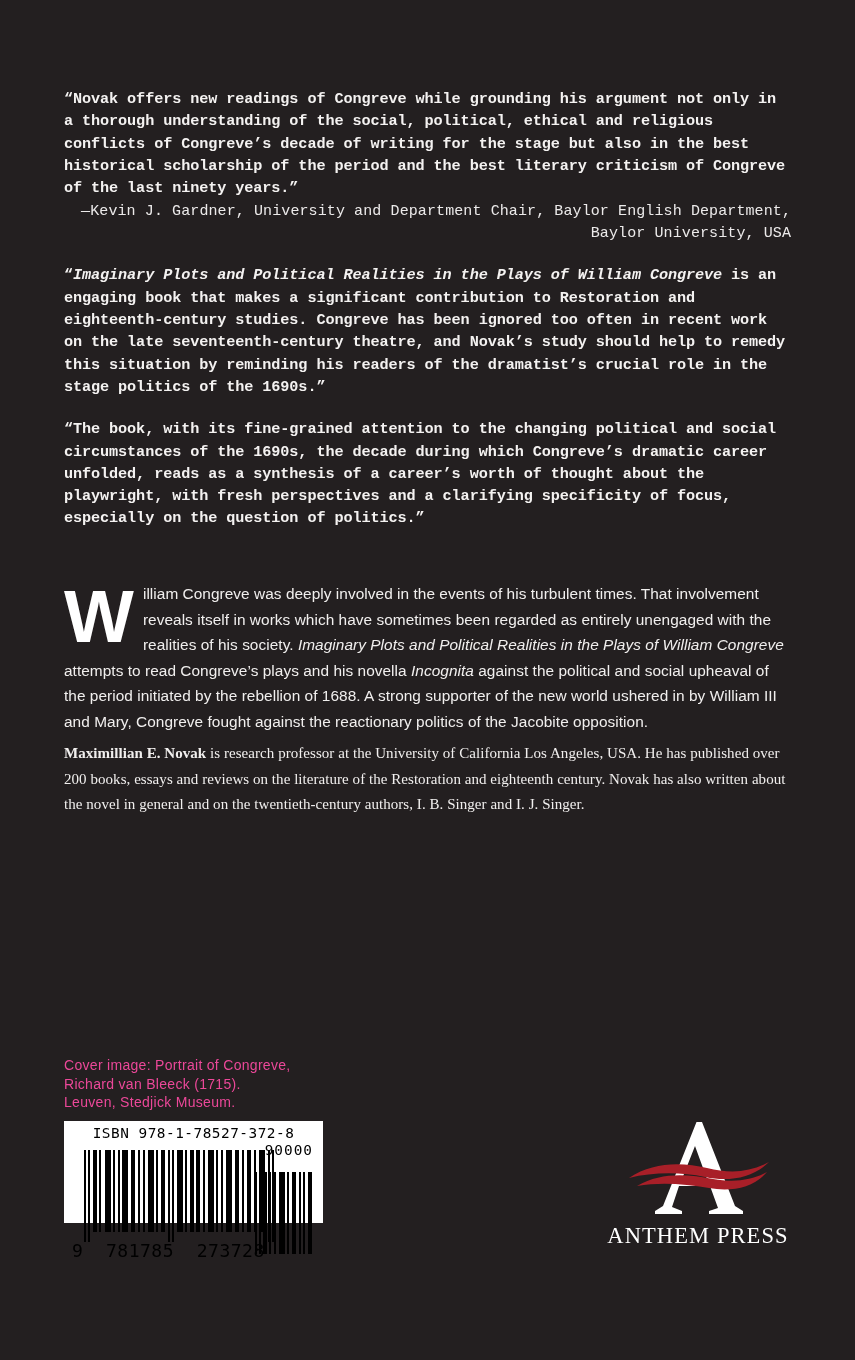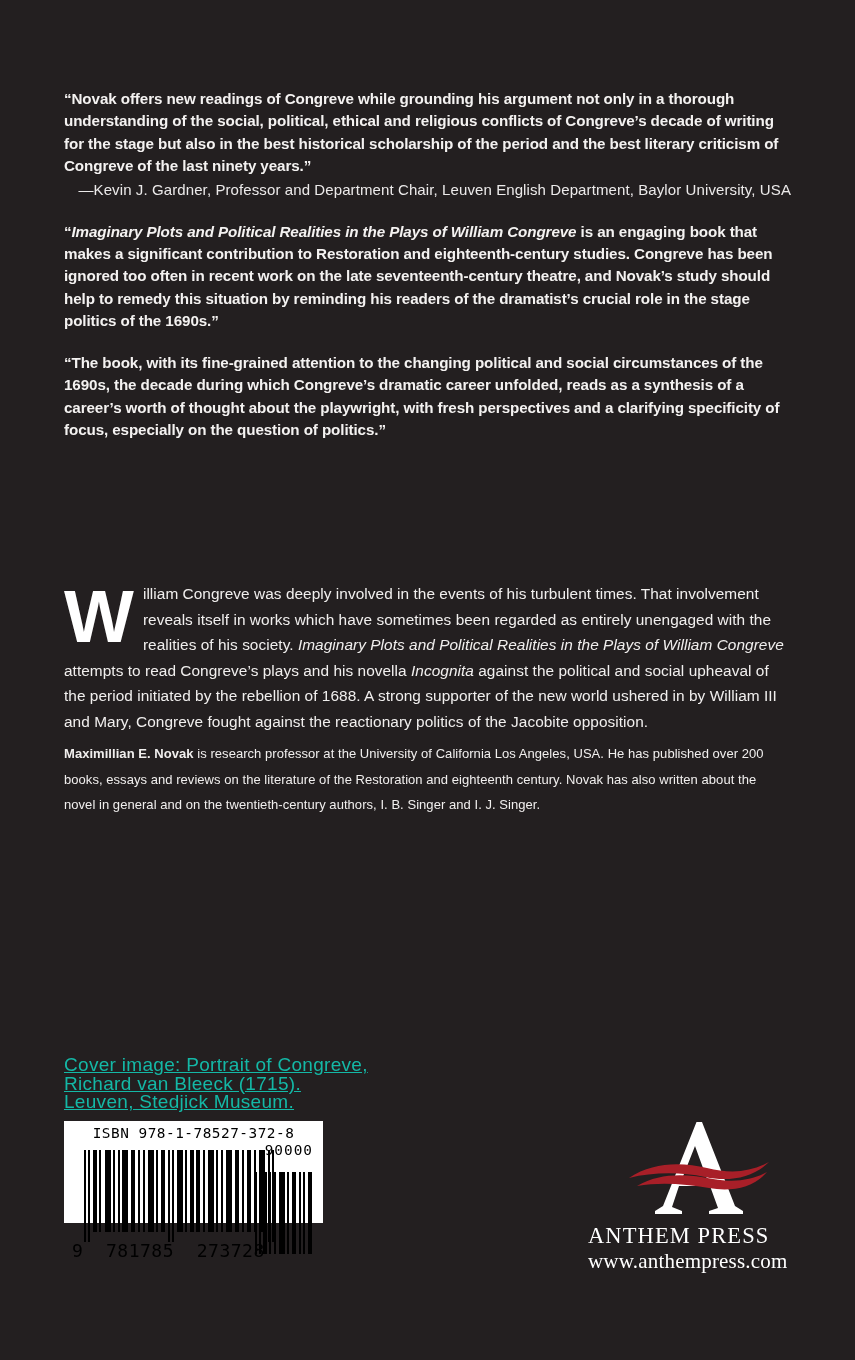--- a/index.html
+++ b/index.html
@@ -20,21 +20,21 @@
     box-sizing: border-box;
   }
 
   
   .col {
     position: absolute;
     left: 64px;
     width: 727px;
   }
 
-  .quote-block { margin-bottom: 20px; }
+  .quote-block { margin-bottom: 20px; font-family: Liberation Mono, monospace; }
 
   .quote-body {
     color: #f4f2f1;
     font-weight: bold;
     font-size: 15.2px;
     line-height: 22.3px;
     letter-spacing: -0.1px;
     text-align: left;
     margin: 0;
   }
@@ -71,38 +71,38 @@
     font-weight: bold;
     font-size: 74px;
     line-height: 58px;
     padding: 7px 9px 0 0;
     margin: 0;
   }
 
   .bio {
     color: #f1efee;
     font-weight: normal;
-    font-size: 13px;
+    font-size: 15px;
     line-height: 25.6px;
     letter-spacing: 0.05px;
     margin: 0;
+    font-family: Liberation Serif, serif;
   }
   .bio .nm { font-weight: bold; }
 
   
   .credit {
     position: absolute;
     left: 64px;
     top: 1056px;
-    color: #14b8a6;
-    font-size: 19px;
+    color: #ec4899;
+    font-size: 14px;
     line-height: 18.6px;
     letter-spacing: 0.3px;
     white-space: pre-line;
-    text-decoration: underline;
   }
 
   
   #barcode-box {
     position: absolute;
     left: 64px;
     top: 1121px;
     width: 259px;
     height: 102px;
     background: #ffffff;
@@ -148,21 +148,21 @@
     color: #000;
     white-space: pre;
   }
 
   
   #publisher {
     position: absolute;
     left: 588px;
     top: 1118px;
     width: 220px;
-    text-align: left;
+    text-align: center;
   }
   #logo-mark { display: block; margin: 0 auto; }
   .press-name {
     font-family: "Liberation Serif", serif;
     color: #ffffff;
     font-size: 22.5px;
     letter-spacing: 1.1px;
     line-height: 26px;
     margin-top: 1px;
   }
@@ -176,21 +176,21 @@
 </style>
 </head>
 <body>
 
 <div id="cover">
 
   <div class="col" style="top:88px;">
 
     <div class="quote-block">
       <p class="quote-body"><span>“Novak offers new readings of Congreve while grounding his argument not only in a thorough understanding of the social, political, ethical and religious conflicts of Congreve’s decade of writing for the stage but also in the best historical scholarship of the period and the best literary criticism of Congreve of the last ninety years.”</span></p>
-      <p class="attrib">—Kevin J. Gardner, Professor and Department Chair, Leuven English Department, Baylor University, USA</p>
+      <p class="attrib">—Kevin J. Gardner, University and Department Chair, Baylor English Department, Baylor University, USA</p>
     </div>
 
     <div class="quote-block" style="margin-top:12px;">
       <p class="quote-body"><span>“</span><span class="tt">Imaginary Plots and Political Realities in the Plays of William Congreve</span><span> is an engaging book that makes a significant contribution to Restoration and eighteenth-century studies. Congreve has been ignored too often in recent work on the late seventeenth-century theatre, and Novak’s study should help to remedy this situation by reminding his readers of the dramatist’s crucial role in the stage politics of the 1690s.”</span></p>
     </div>
 
     <div class="quote-block" style="margin-top:4px;">
       <p class="quote-body"><span>“The book, with its fine-grained attention to the changing political and social circumstances of the 1690s, the decade during which Congreve’s dramatic career unfolded, reads as a synthesis of a career’s worth of thought about the playwright, with fresh perspectives and a clarifying specificity of focus, especially on the question of politics.”</span></p>
     </div>
 
@@ -278,16 +278,15 @@
         <rect x="32" y="93" width="27" height="3"></rect>
         <rect x="86" y="93" width="34" height="3"></rect>
       </g>
 
       <g fill="#a81f28">
         <path d="M6 60 C 30 44, 58 44, 84 50 C 108 56, 128 54, 146 44 C 130 60, 106 64, 82 59 C 58 54, 30 54, 6 60 Z"></path>
         <path d="M14 68 C 38 54, 64 56, 90 61 C 112 65, 130 62, 144 54 C 130 70, 108 74, 86 70 C 62 66, 38 64, 14 68 Z"></path>
       </g>
     </svg>
     <div class="press-name">ANTHEM PRESS</div>
-    <div class="press-url">www.anthempress.com</div>
   </div>
 
 </div>
 
 </body></html>

